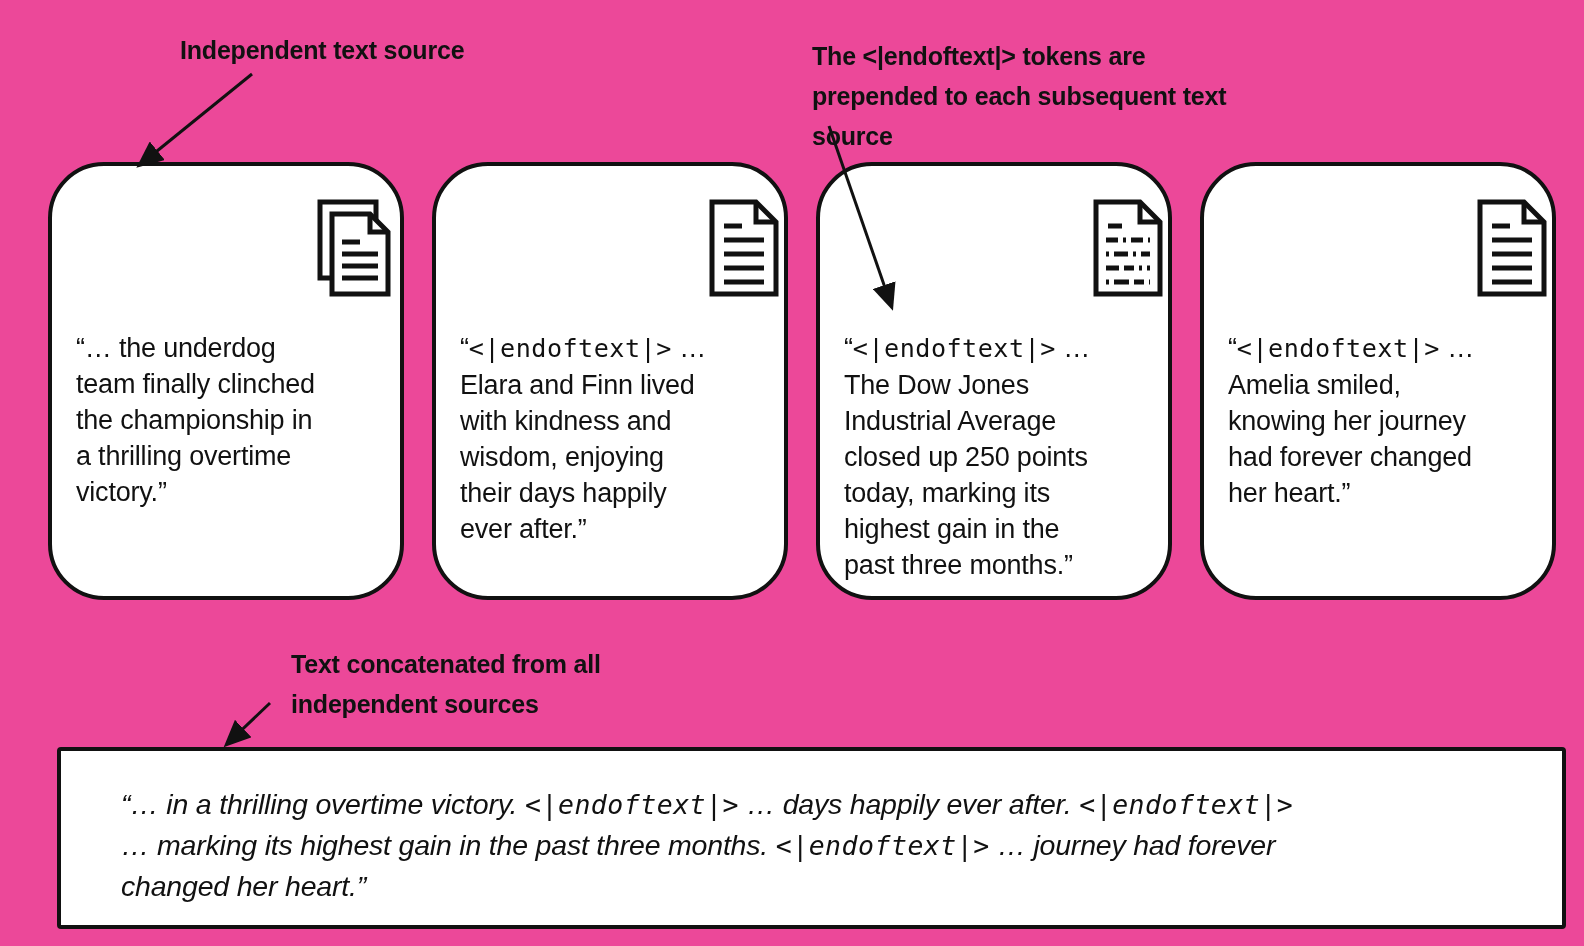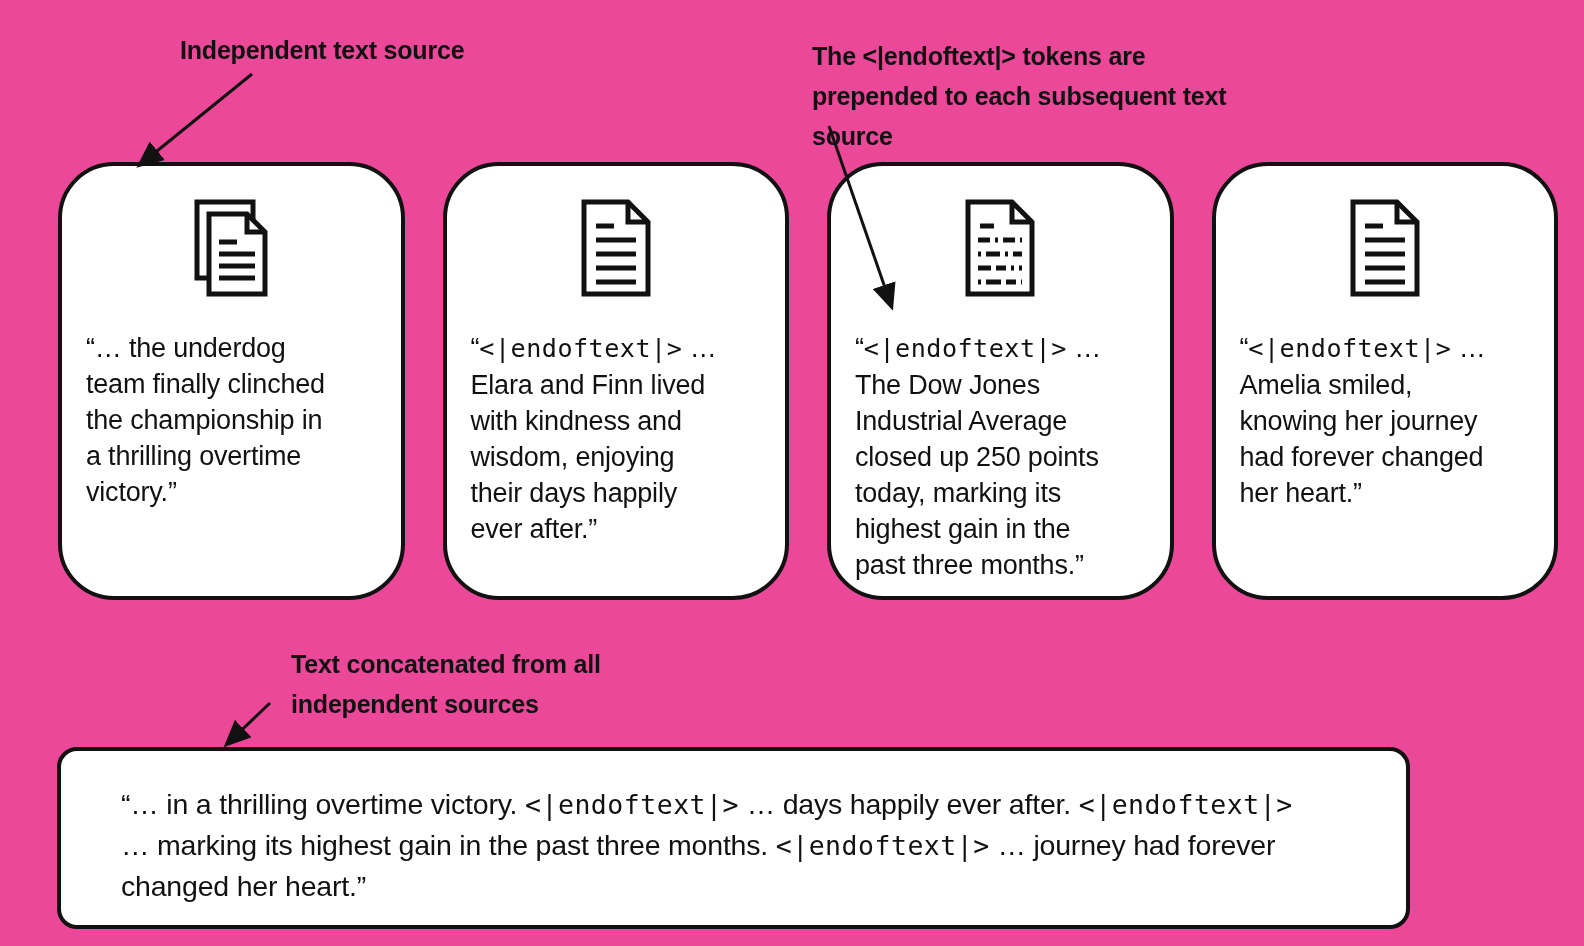--- a/index.html
+++ b/index.html
@@ -32,22 +32,21 @@
     gap:28px;
   }
   .card{
     width:356px;height:438px;
     border:4.5px solid #111111;
     border-radius:56px;
     background:#ffffff;
     box-sizing:border-box;
     display:flex;
     flex-direction:column;
-    align-items:center;
-    margin-left:10px;
+    align-items:flex-end;
   }
   .card .icon-wrap{
     margin-top:32px;
     height:100px;
     display:flex;align-items:center;justify-content:center;
   }
   .card .quote{
     margin-top:32px;
     width:100%;
     box-sizing:border-box;
@@ -58,25 +57,26 @@
     letter-spacing:-0.2px;
   }
   .mono{
     font-family:"DejaVu Sans Mono", monospace;
     font-size:0.93em;
     letter-spacing:0.5px;
   }
   .concat-box{
     position:absolute;
     left:57px;top:747px;
-    width:1353px;height:182px;
+    width:1509px;height:182px;
     border:4.5px solid #111111;
-    border-radius:20px;
+    border-radius:4px;
     background:#ffffff;
     box-sizing:border-box;
+    font-style:italic;
   }
   .concat-box .quote{
     position:absolute;
     left:60px;top:33px;
     width:1390px;
     font-size:28.5px;
     line-height:40px;
     white-space:pre-wrap;
     letter-spacing:-0.2px;
   }

